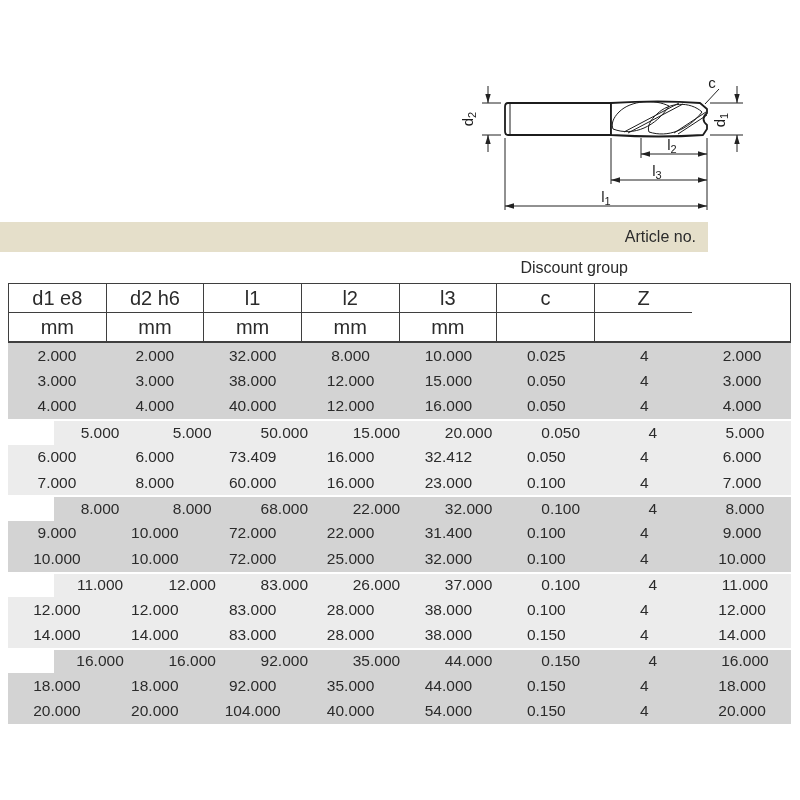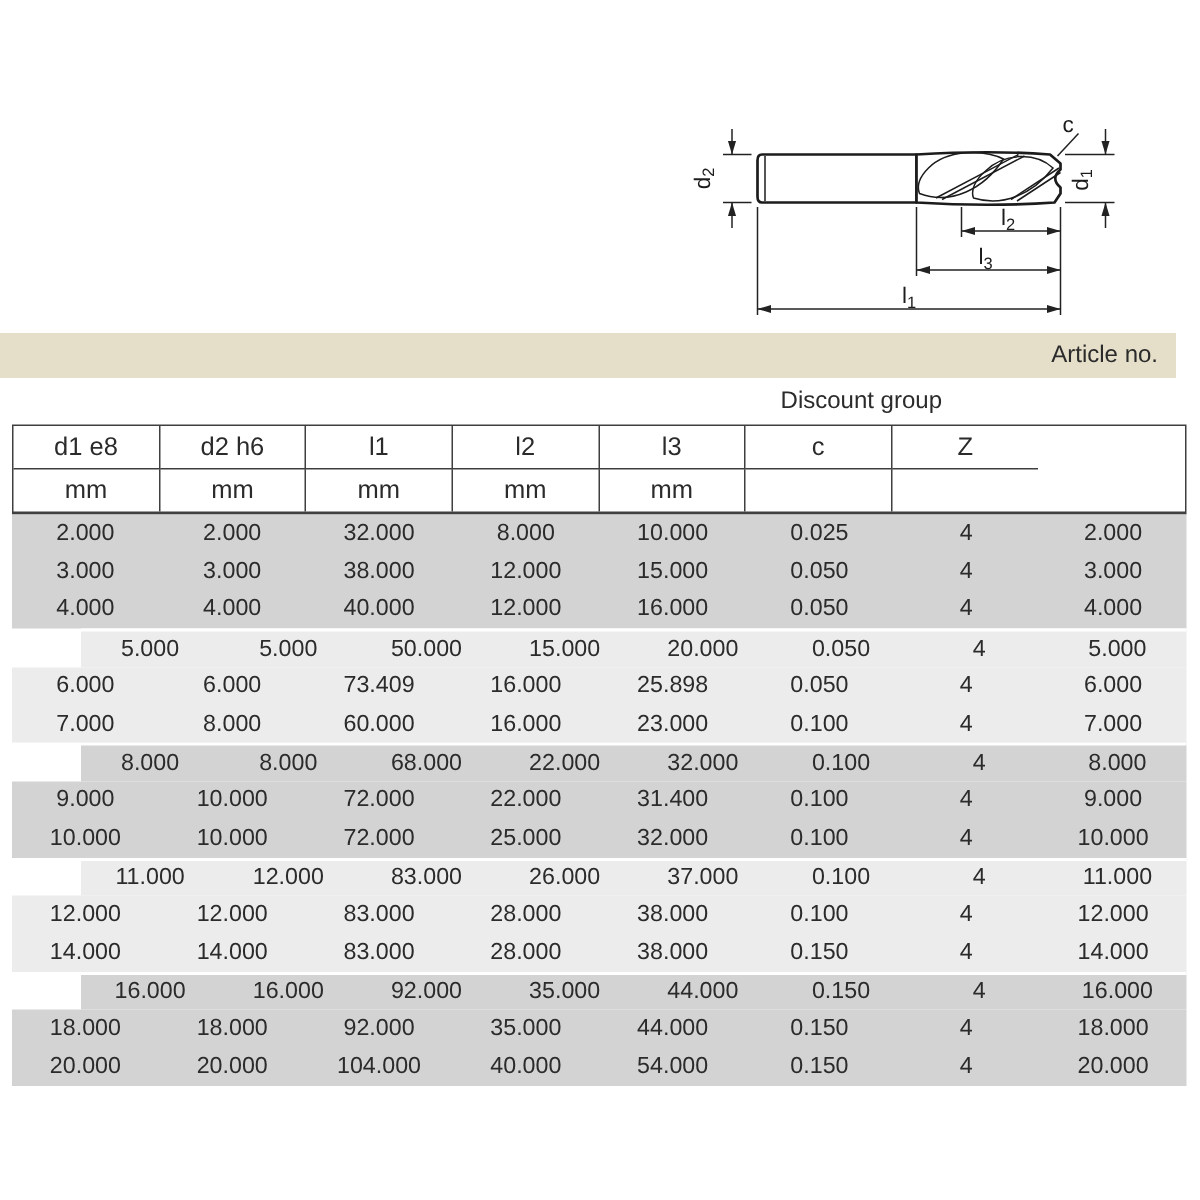--- a/index.html
+++ b/index.html
@@ -8,33 +8,33 @@
     --row-light:#ececec;
     --line:#3f3f3f;
     --ink:#2b2b2b;
   }
   html,body{margin:0;padding:0;background:#ffffff;}
   body{font-family:"Liberation Sans","DejaVu Sans",sans-serif;color:var(--ink);}
   .page{position:relative;width:800px;height:800px;background:#ffffff;overflow:hidden;}
 
   .drawing{position:absolute;left:430px;top:58px;width:370px;height:165px;}
 
-  .banner{position:absolute;left:0;top:222px;width:784px;height:30px;
+  .banner{position:absolute;left:0;top:222px;width:708px;height:30px;
     background:var(--banner-bg);display:flex;align-items:center;justify-content:flex-end;
     padding-right:12px;box-sizing:border-box;font-size:16px;}
   .discount-row{position:absolute;left:0;top:252px;width:632px;height:31px;
     background:#ffffff;display:flex;align-items:center;justify-content:flex-end;
     padding-right:4px;box-sizing:border-box;font-size:16px;}
 
   .spec-table{position:absolute;left:8px;top:283px;width:783px;}
   .thead{border:1px solid var(--line);border-bottom:2px solid var(--line);}
   .hrow{display:grid;grid-template-columns:repeat(8,1fr);}
   .hrow.labels .hcell{border-bottom:1px solid var(--line);}
   .hcell{height:28px;display:flex;align-items:center;justify-content:center;
-    font-size:17px;border-right:1px solid var(--line);}
+    font-size:20px;border-right:1px solid var(--line);}
   .hcell:last-child{border-right:none;}
   .tbody{width:100%;}
   .trow{display:grid;grid-template-columns:repeat(8,1fr);height:25.4px;box-sizing:border-box;}
   .trow.dark{background:var(--row-dark);}
   .trow.light{background:var(--row-light);}
   .trow.group-gap{border-top:2px solid #ffffff;margin-left:46px;}
   .tcell{display:flex;align-items:center;justify-content:center;font-size:15.5px;}
 
   
   .outline{fill:#ffffff;stroke:#1c1c1c;stroke-width:1.8;stroke-linejoin:round;}
@@ -172,21 +172,21 @@
           <div class="tcell">20.000</div>
           <div class="tcell">0.050</div>
           <div class="tcell">4</div>
           <div class="tcell">5.000</div>
         </div>
         <div class="trow light">
           <div class="tcell">6.000</div>
           <div class="tcell">6.000</div>
           <div class="tcell">73.409</div>
           <div class="tcell">16.000</div>
-          <div class="tcell">25.898</div>
+          <div class="tcell">32.412</div>
           <div class="tcell">0.050</div>
           <div class="tcell">4</div>
           <div class="tcell">6.000</div>
         </div>
         <div class="trow light">
           <div class="tcell">7.000</div>
           <div class="tcell">8.000</div>
           <div class="tcell">60.000</div>
           <div class="tcell">16.000</div>
           <div class="tcell">23.000</div>

